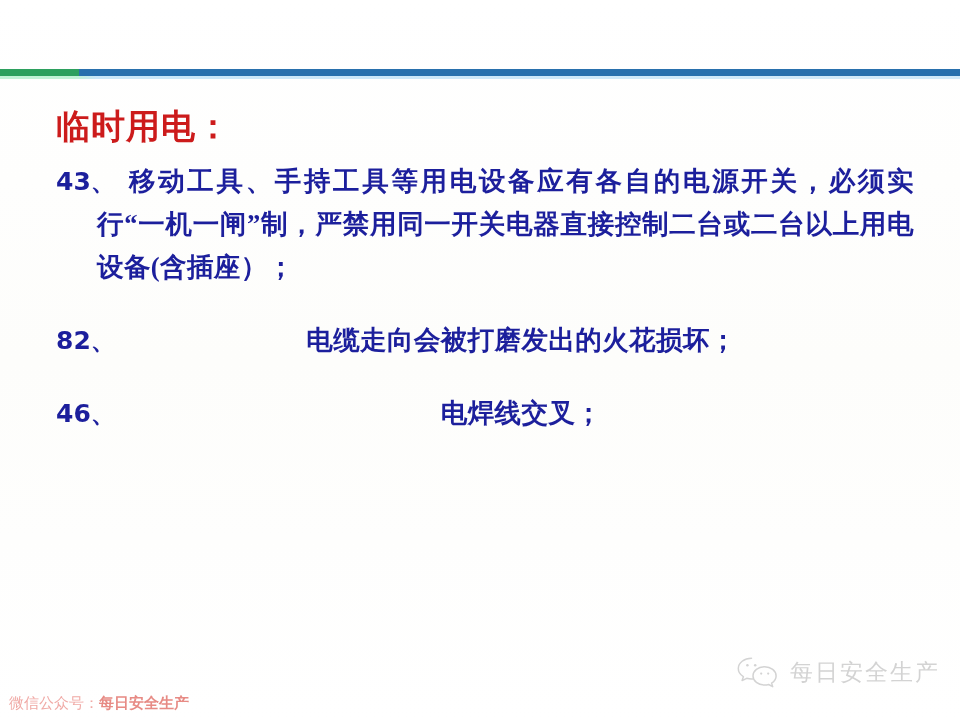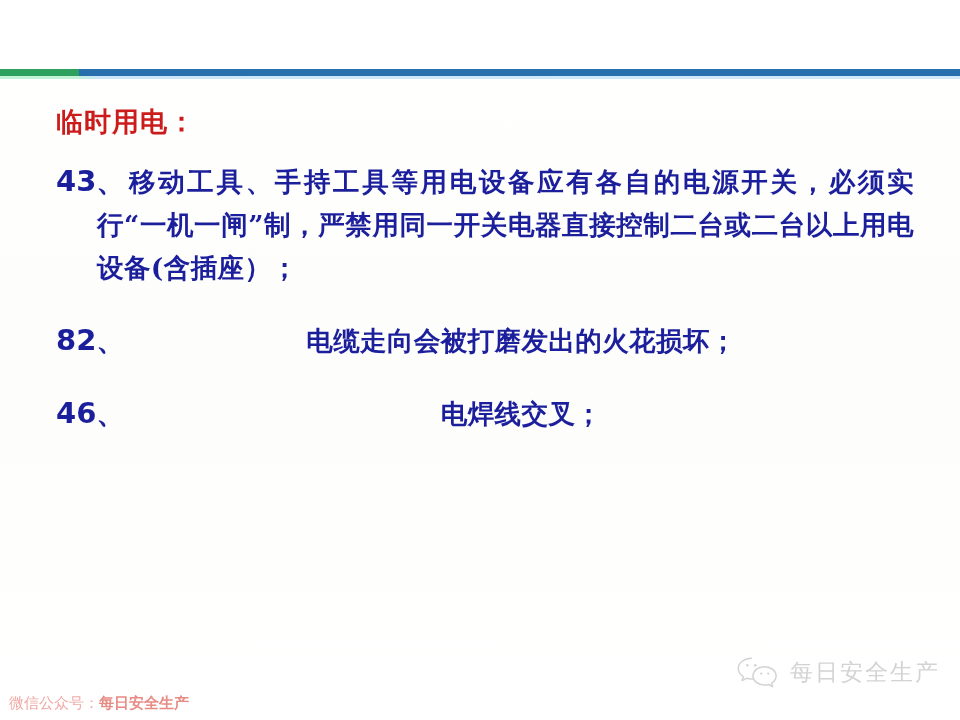--- a/index.html
+++ b/index.html
@@ -55,21 +55,21 @@
     opacity: .85;
   }
 
   
   .heading {
     position: absolute;
     left: 56px;
     top: 104px;
     font-family: "DejaVu Sans", "Liberation Sans", sans-serif;
     font-weight: bold;
-    font-size: 27px;
+    font-size: 34px;
     letter-spacing: 1px;
     color: #cc1b1b;
     white-space: nowrap;
   }
 
   
   .body-list {
     position: absolute;
     left: 52px;
     top: 160px;
@@ -84,29 +84,30 @@
     font-size: 26.5px;
     line-height: 43px;
     letter-spacing: 0.4px;
   }
   .item .num {
     position: absolute;
     left: 4px;
     top: 0;
     font-family: "DejaVu Sans", "Liberation Sans", sans-serif;
     font-weight: bold;
-    font-size: 29px;
+    font-size: 25px;
     letter-spacing: 0;
     color: #1c1f9c;
   }
   .item .txt {
     display: block;
     padding-left: 45px;
     text-indent: 32px;
     text-align: justify;
+    font-family: Liberation Serif, serif;
   }
   .item.short .txt {
     text-align: center;
   }
   .item.gap-lg {
     margin-bottom: 30px;
   }
 
   
   .wm-left {

